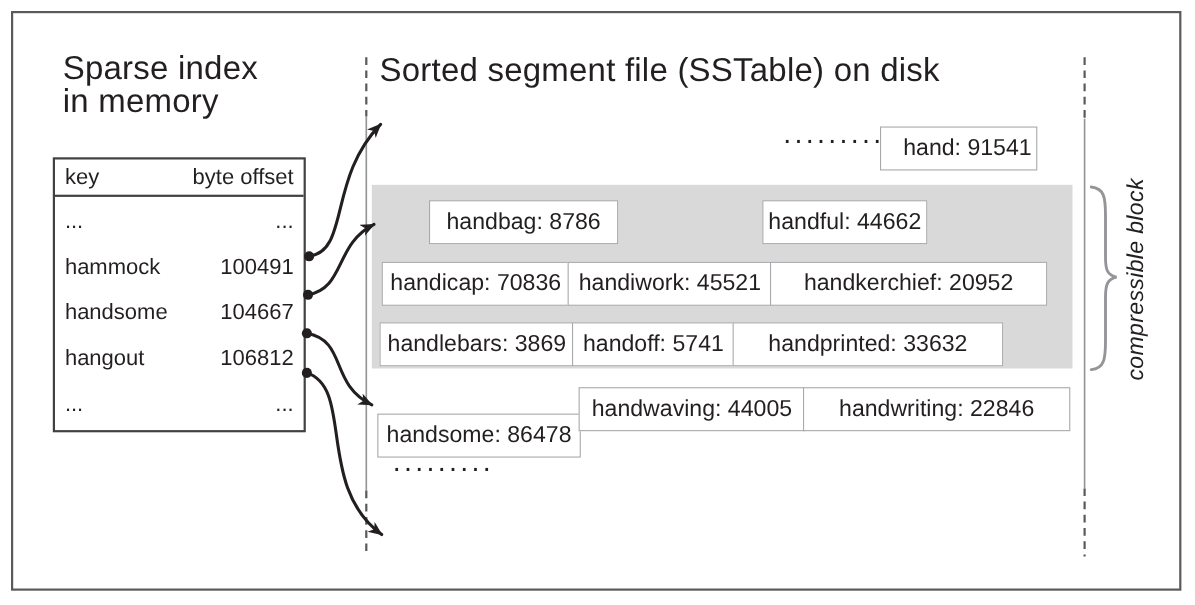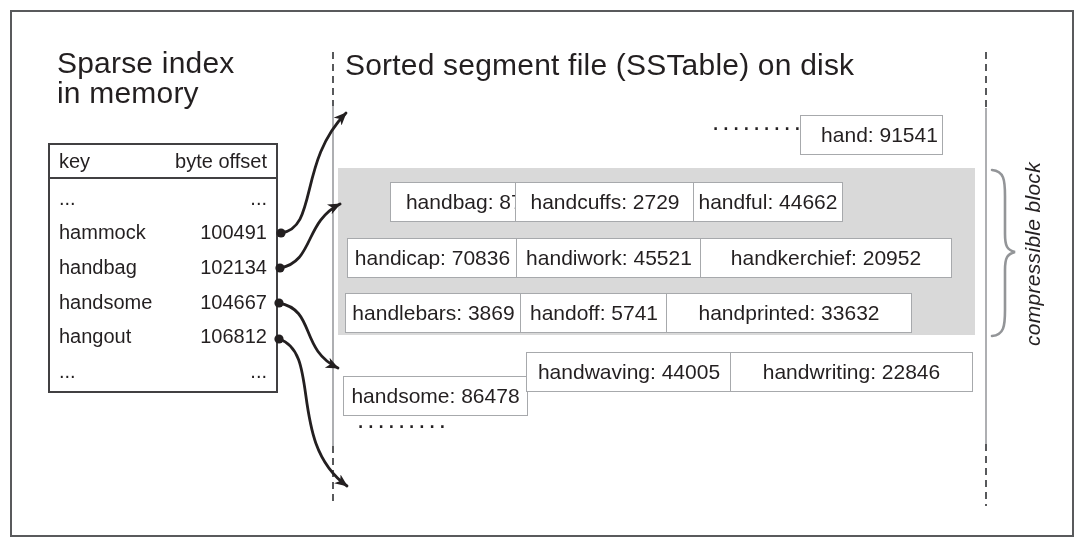--- a/index.html
+++ b/index.html
@@ -71,24 +71,20 @@
     <div class="index-body">
       <div class="index-row">
         <span>...</span>
         <span>...</span>
       </div>
       <div class="index-row">
         <span>hammock</span>
         <span>100491</span>
       </div>
       <div class="index-row">
-        <span>handbag</span>
-        <span>102134</span>
-      </div>
-      <div class="index-row">
         <span>handsome</span>
         <span>104667</span>
       </div>
       <div class="index-row">
         <span>hangout</span>
         <span>106812</span>
       </div>
       <div class="index-row">
         <span>...</span>
         <span>...</span>
@@ -98,21 +94,20 @@
 
   <div class="title title-right">Sorted segment file (SSTable) on disk</div>
 
   <div class="ellipsis" style="left:712px; top:106px;">.........</div>
 
   <div class="entry-box" style="left:800px; top:115px; width:143px;padding-left:16px;">hand: 91541</div>
 
   <div class="gray-block"></div>
 
   <div class="entry-box" style="left:345px; top:182px; width:172px;margin-left:45px;">handbag: 8786</div>
-  <div class="entry-box" style="left:515px; top:182px; width:180px;">handcuffs: 2729</div>
   <div class="entry-box" style="left:693px; top:182px; width:150px;">handful: 44662</div>
 
   <div class="entry-box" style="left:347px; top:238px; width:171px;">handicap: 70836</div>
   <div class="entry-box" style="left:516px; top:238px; width:186px;">handiwork: 45521</div>
   <div class="entry-box" style="left:700px; top:238px; width:252px;">handkerchief: 20952</div>
 
   <div class="entry-box" style="left:345px; top:293px; width:177px;">handlebars: 3869</div>
   <div class="entry-box" style="left:520px; top:293px; width:148px;">handoff: 5741</div>
   <div class="entry-box" style="left:666px; top:293px; width:246px;">handprinted: 33632</div>
 

